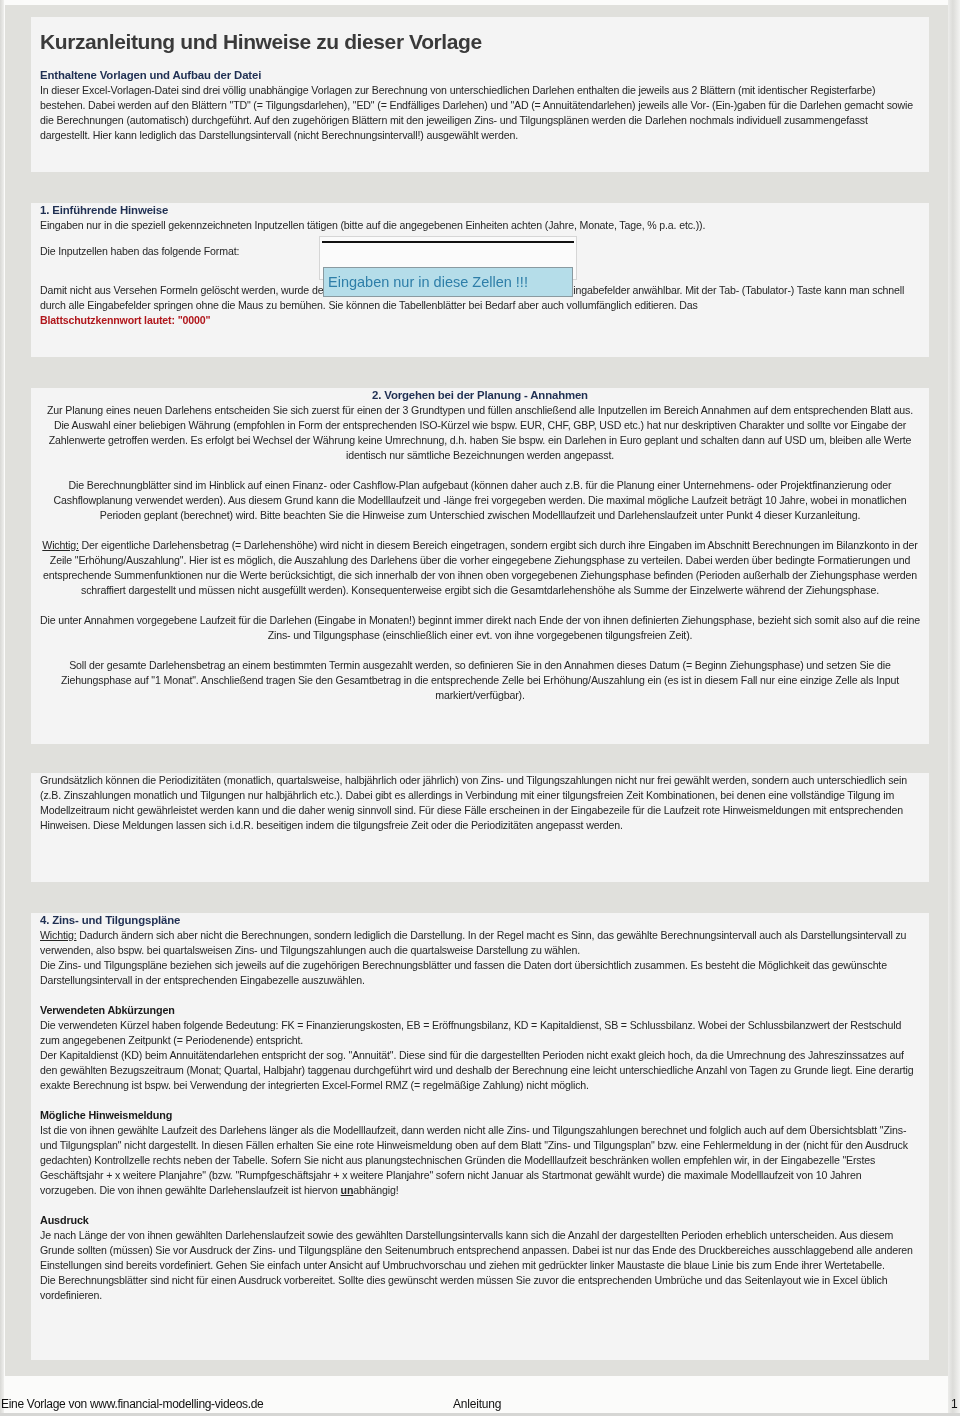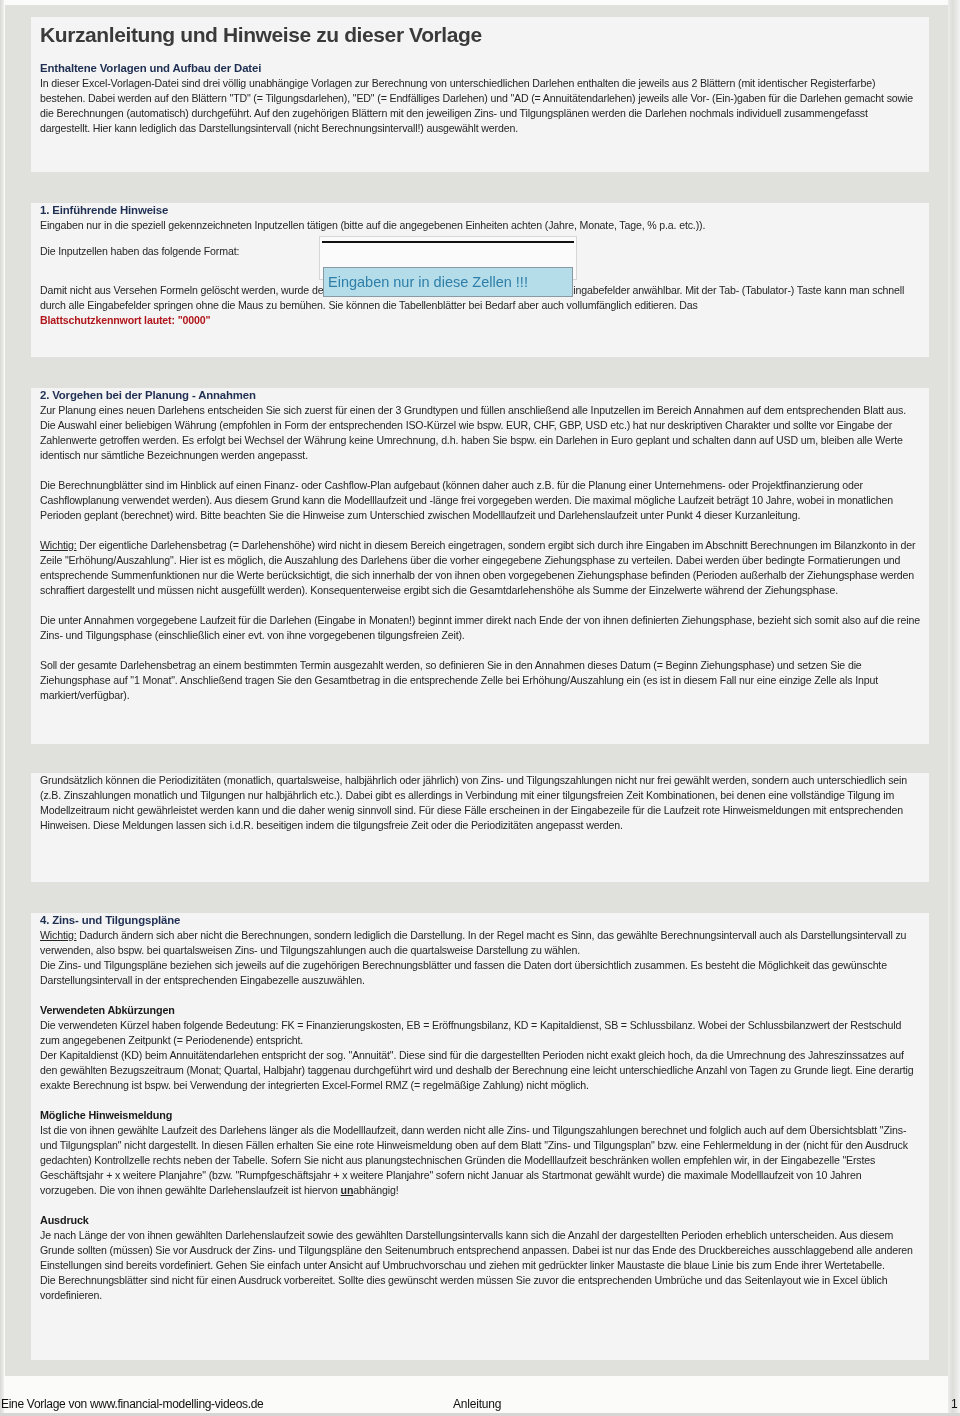--- a/index.html
+++ b/index.html
@@ -44,21 +44,21 @@
     }
     .panel p { margin: 0; }
     .gap { height: 15px; }
     .title {
       font-family: "Liberation Sans", sans-serif;
       font-size: 21px;
       font-weight: bold;
       color: #3a3a3a;
       letter-spacing: -0.4px;
       line-height: 26px;
-      margin-top: 5px;
+      margin-top: 12px;
     }
     .section-heading {
       font-weight: bold;
       color: #1f2f52;
       font-size: 11.4px;
       line-height: 15px;
     }
     .sub-heading {
       font-weight: bold;
       color: #1a1a1a;
@@ -153,21 +153,21 @@
   <div class="input-row">
     <span class="input-label">Die Inputzellen haben das folgende Format:</span>
     <div class="input-sample-outer">
       <div class="topline"></div>
       <div class="input-sample">Eingaben nur in diese Zellen !!!</div>
     </div>
   </div>
   <p><span>Damit nicht aus Versehen Formeln gelöscht werden, wurde der Blattschutz aktiviert. In diesem Zustand sind nur die Eingabefelder anwählbar. Mit der Tab- (Tabulator-) Taste kann man schnell durch alle Eingabefelder springen ohne die Maus zu bemühen. Sie können die Tabellenblätter bei Bedarf aber auch vollumfänglich editieren. Das</span><br><span class="red-bold">Blattschutzkennwort lautet: "0000"</span></p>
 </div>
 
-<div class="panel" style="top:388px; height:356px;">
+<div class="panel" style="top:388px; height:356px;text-align:center;">
   <p class="section-heading">2.  Vorgehen bei der Planung - Annahmen</p>
   <p>Zur Planung eines neuen Darlehens entscheiden Sie sich zuerst für einen der 3 Grundtypen und füllen anschließend alle Inputzellen im Bereich Annahmen auf dem entsprechenden Blatt aus. Die Auswahl einer beliebigen Währung (empfohlen in Form der entsprechenden ISO-Kürzel wie bspw. EUR, CHF, GBP, USD etc.) hat nur deskriptiven Charakter und sollte vor Eingabe der Zahlenwerte getroffen werden. Es erfolgt bei Wechsel der Währung keine Umrechnung, d.h. haben Sie  bspw. ein Darlehen in Euro geplant und schalten dann auf USD um, bleiben alle Werte identisch nur sämtliche Bezeichnungen werden angepasst.</p>
   <div class="gap"></div>
   <p>Die Berechnungblätter sind im Hinblick auf einen Finanz- oder Cashflow-Plan aufgebaut (können daher auch z.B. für die Planung einer Unternehmens- oder Projektfinanzierung oder Cashflowplanung verwendet werden). Aus diesem Grund kann die Modelllaufzeit und -länge frei vorgegeben werden. Die maximal mögliche Laufzeit beträgt 10 Jahre, wobei in monatlichen Perioden geplant (berechnet) wird. Bitte beachten Sie die Hinweise zum Unterschied zwischen Modelllaufzeit und Darlehenslaufzeit unter Punkt 4 dieser Kurzanleitung.</p>
   <div class="gap"></div>
   <p><span class="underline">Wichtig:</span><span> Der eigentliche Darlehensbetrag (= Darlehenshöhe) wird nicht in diesem Bereich eingetragen, sondern ergibt sich durch ihre Eingaben im Abschnitt Berechnungen im Bilanzkonto in der Zeile "Erhöhung/Auszahlung". Hier ist es möglich, die Auszahlung des Darlehens über die vorher eingegebene Ziehungsphase zu verteilen. Dabei werden über bedingte Formatierungen und entsprechende Summenfunktionen nur die Werte berücksichtigt, die sich innerhalb der von ihnen oben vorgegebenen Ziehungsphase befinden (Perioden außerhalb der Ziehungsphase werden schraffiert dargestellt und müssen nicht ausgefüllt werden). Konsequenterweise ergibt sich die Gesamtdarlehenshöhe als Summe der Einzelwerte während der Ziehungsphase.</span></p>
   <div class="gap"></div>
   <p>Die unter Annahmen vorgegebene Laufzeit für die Darlehen (Eingabe in Monaten!) beginnt immer direkt nach Ende der von ihnen definierten Ziehungsphase, bezieht sich somit also auf die reine Zins- und Tilgungsphase (einschließlich einer evt. von ihne vorgegebenen tilgungsfreien Zeit).</p>
   <div class="gap"></div>
   <p>Soll der gesamte Darlehensbetrag an einem bestimmten Termin ausgezahlt werden, so  definieren Sie in den Annahmen dieses Datum (= Beginn Ziehungsphase) und setzen Sie die Ziehungsphase auf  "1 Monat". Anschließend tragen Sie den Gesamtbetrag in die entsprechende Zelle bei Erhöhung/Auszahlung ein (es ist  in diesem Fall nur eine einzige Zelle als Input markiert/verfügbar).</p>

